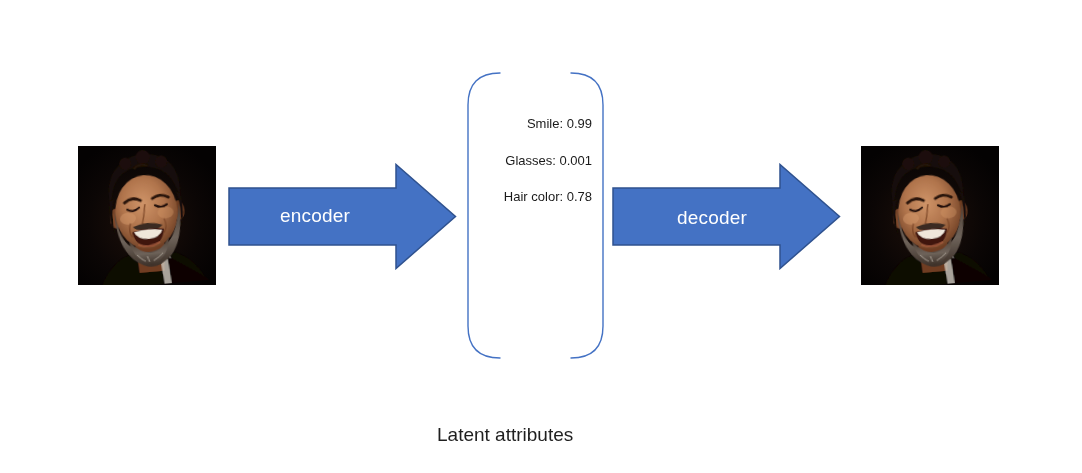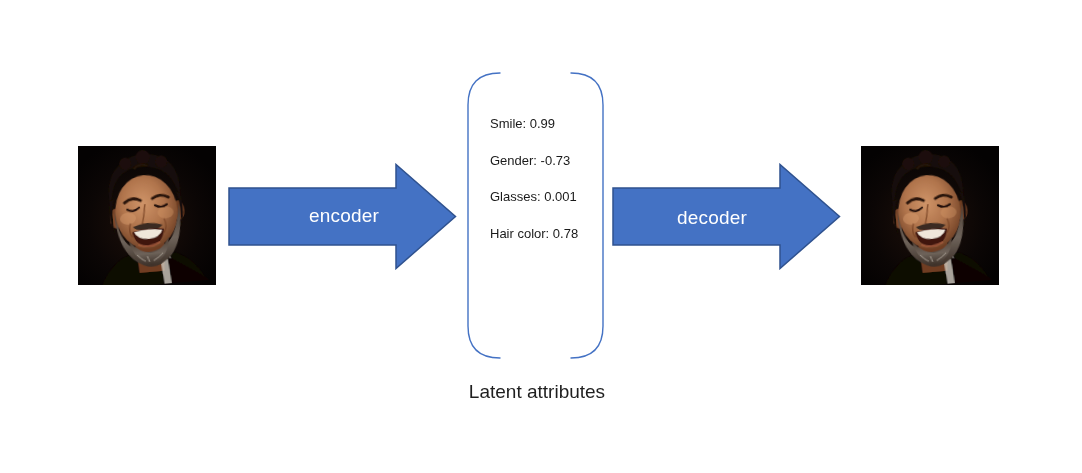--- a/index.html
+++ b/index.html
@@ -38,23 +38,24 @@
   }
   .latent-line {
     font-size: 13px;
     line-height: 36.5px;
     color: #1a1a1a;
     white-space: nowrap;
   }
 
   .caption {
     width: 200px;
-    text-align: center;
+    text-align: left;
     font-size: 19px;
     color: #1f1f1f;
+    margin-top: 43px;
   }
 </style>
 </head>
 <body>
 
 <div class="canvas">
 
   <svg width="0" height="0" style="position:absolute" aria-hidden="true">
     <defs>
       <radialGradient id="gBg" cx="48%" cy="55%" r="62%">
@@ -115,30 +116,29 @@
     </defs>
   </svg>
 
   <svg class="abs face-img" style="left:78px; top:146px;" viewBox="0 0 138 139">
     <use href="#face-photo"></use>
   </svg>
 
   <svg class="abs arrow-svg" style="left:228px; top:163px;" width="229" height="107" viewBox="0 0 229 107">
     <polygon points="1,25 168,25 168,1.5 227.5,53.5 168,105.5 168,82 1,82" fill="#4472C4" stroke="#2F528F" stroke-width="1.5"></polygon>
   </svg>
-  <div class="abs arrow-label" style="left:244px; top:188px; width:200px; height:55px;">encoder</div>
+  <div class="abs arrow-label" style="left:215px; top:188px; width:200px; height:55px;">encoder</div>
 
   <svg class="abs" style="left:460px; top:65px;" width="151" height="301" viewBox="0 0 151 301">
     <path d="M40,8 Q8,8 8,40 L8,261 Q8,293 40,293" fill="none" stroke="#4472C4" stroke-width="1.4" stroke-linecap="round"></path>
     <path d="M111,8 Q143,8 143,40 L143,261 Q143,293 111,293" fill="none" stroke="#4472C4" stroke-width="1.4" stroke-linecap="round"></path>
   </svg>
 
-  <div class="abs latent-list" style="left:490px; top:106px;">
+  <div class="abs latent-list" style="left:470px; top:106px;align-items:flex-end;">
     <span class="latent-line">Smile: 0.99</span>
-    <span class="latent-line">Gender: -0.73</span>
     <span class="latent-line">Glasses: 0.001</span>
     <span class="latent-line">Hair color: 0.78</span>
   </div>
 
   <svg class="abs arrow-svg" style="left:612px; top:163px;" width="229" height="107" viewBox="0 0 229 107">
     <polygon points="1,25 168,25 168,1.5 227.5,53.5 168,105.5 168,82 1,82" fill="#4472C4" stroke="#2F528F" stroke-width="1.5"></polygon>
   </svg>
   <div class="abs arrow-label" style="left:612px; top:188px; width:200px; height:60px;">decoder</div>
 
   <svg class="abs face-img" style="left:861px; top:146px;" viewBox="0 0 138 139">

